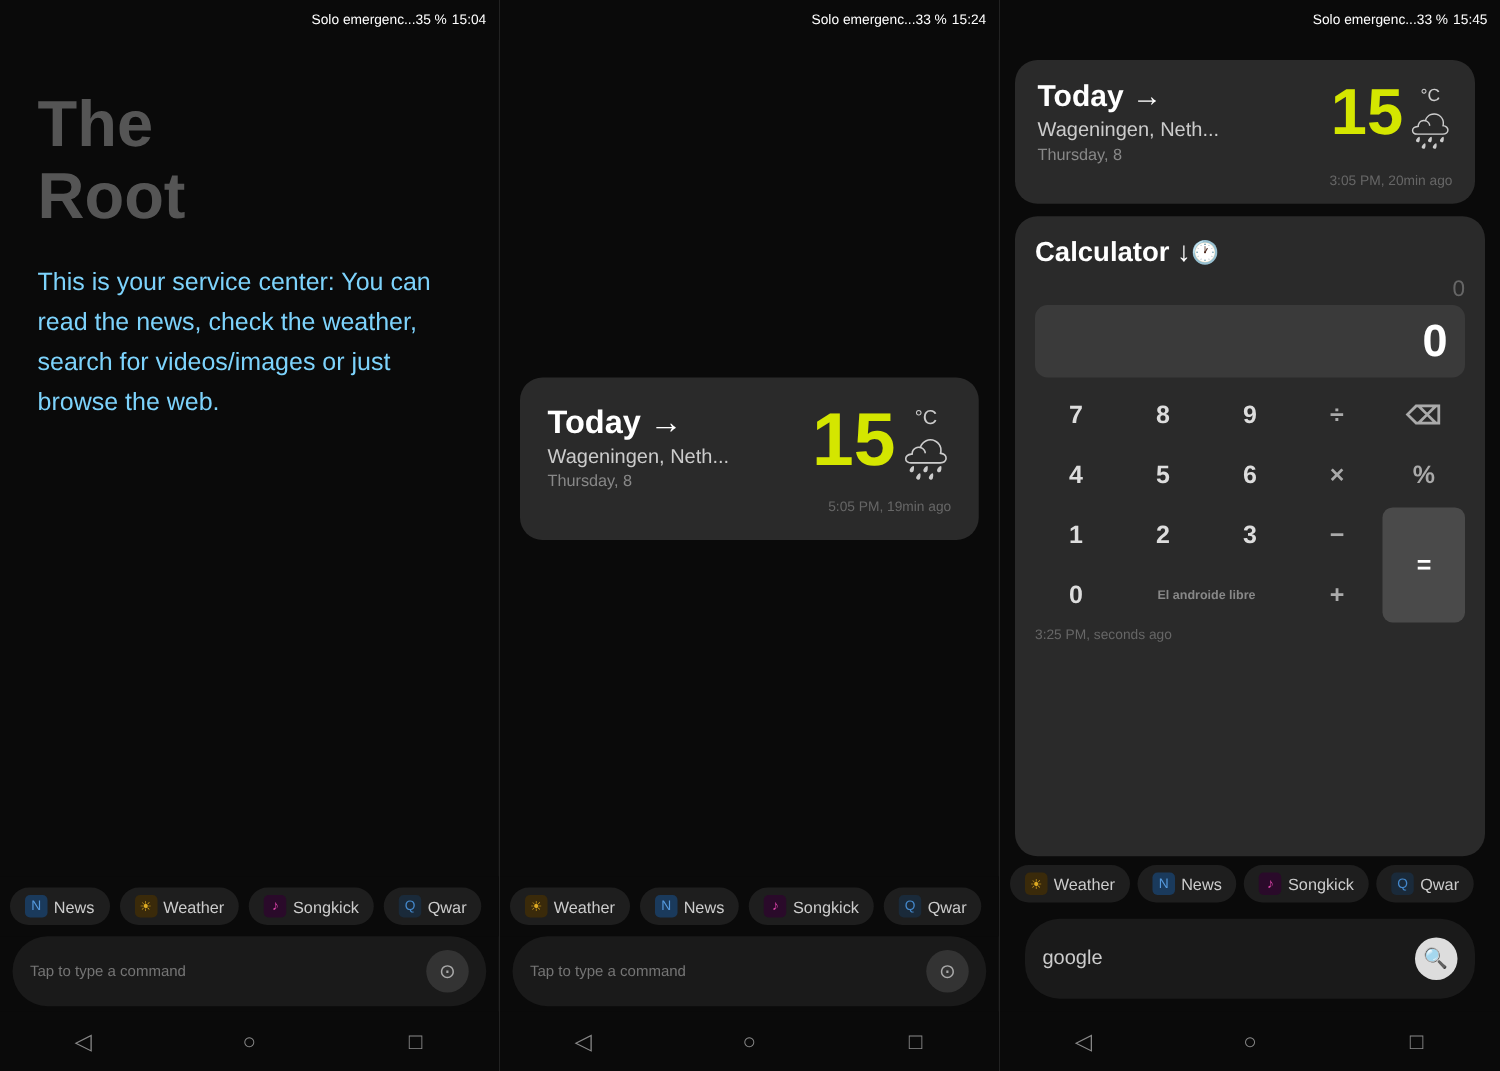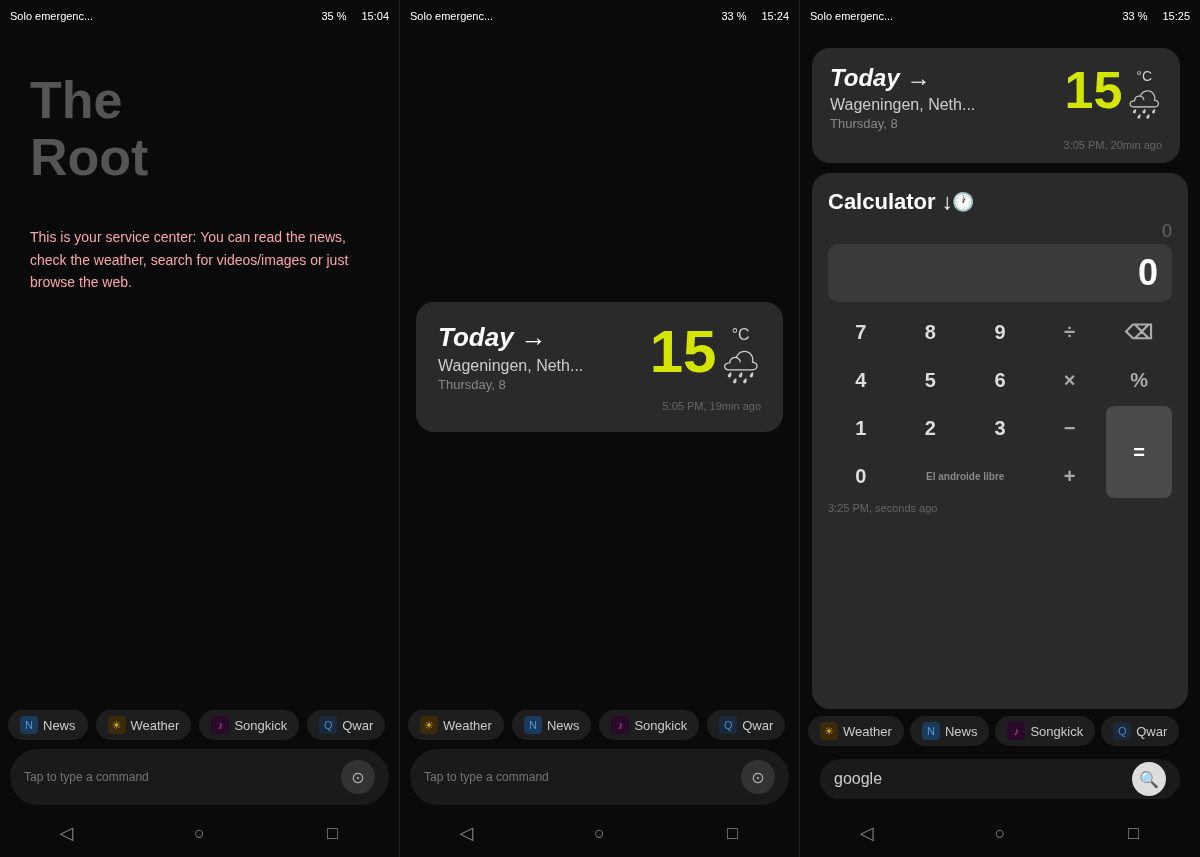--- a/index.html
+++ b/index.html
@@ -18,45 +18,45 @@
       display: flex;
       flex-direction: column;
       position: relative;
       border-right: 1px solid #222;
     }
     .status-bar {
       height: 32px;
       background: #0a0a0a;
       display: flex;
       align-items: center;
-      justify-content: space-between;
+      justify-content: flex-end;
       padding: 0 10px;
       font-size: 11px;
       color: #fff;
     }
     .status-left { display: flex; align-items: center; gap: 3px; font-size: 11px; }
-    .status-right { display: flex; align-items: center; gap: 15px; font-size: 11px; }
+    .status-right { display: flex; align-items: center; gap: 4px; font-size: 11px; }
 
     
     .panel1-content {
       flex: 1;
       padding: 40px 30px 0 30px;
       display: flex;
       flex-direction: column;
     }
     .root-title {
       font-size: 52px;
       font-weight: 700;
       color: #555;
       line-height: 1.1;
-      margin-bottom: 40px;
+      margin-bottom: 24px;
     }
     .root-desc {
-      font-size: 14px;
-      color: #fca5a5;
+      font-size: 20px;
+      color: #7dd3fc;
       line-height: 1.6;
       margin-bottom: auto;
     }
     .type-here-area {
       display: flex;
       flex-direction: column;
       align-items: center;
       justify-content: center;
       padding: 20px 0 10px 0;
     }
@@ -177,21 +177,20 @@
       width: calc(100% - 32px);
     }
     .weather-card-top {
       display: flex;
       align-items: flex-start;
       justify-content: space-between;
     }
     .weather-title-row {
       display: flex;
       gap: 6px;
-      font-style: italic;
     }
     .weather-today {
       font-size: 26px;
       font-weight: 700;
       color: #fff;
     }
     .weather-temp-area {
       display: flex;
       align-items: flex-start;
       gap: 4px;
@@ -317,21 +316,21 @@
     }
     .calc-btn.del { color: #aaa; }
     .calc-timestamp {
       font-size: 11px;
       color: #666;
       text-align: left;
       margin-top: 4px;
     }
 
     .p3-command-bar {
-      height: 40px;
+      height: 64px;
       background: #1a1a1a;
       display: flex;
       align-items: center;
       padding: 0 14px;
       gap: 10px;
       margin: 6px 10px;
       border-radius: 28px;
     }
     .p3-command-input {
       flex: 1;
@@ -483,21 +482,21 @@
   </div>
 </div>
 
 <div class="phone-panel" style="border-right:none;">
   <div class="status-bar">
     <div class="status-left">
       <span>Solo emergenc...</span>
     </div>
     <div class="status-right">
       <span>33 %</span>
-      <span>15:25</span>
+      <span>15:45</span>
     </div>
   </div>
 
   <div class="panel3-content">
 
     <div class="weather-card weather-card-small">
       <div class="weather-card-top">
         <div>
           <div class="weather-title-row">
             <span class="weather-today">Today →</span>

